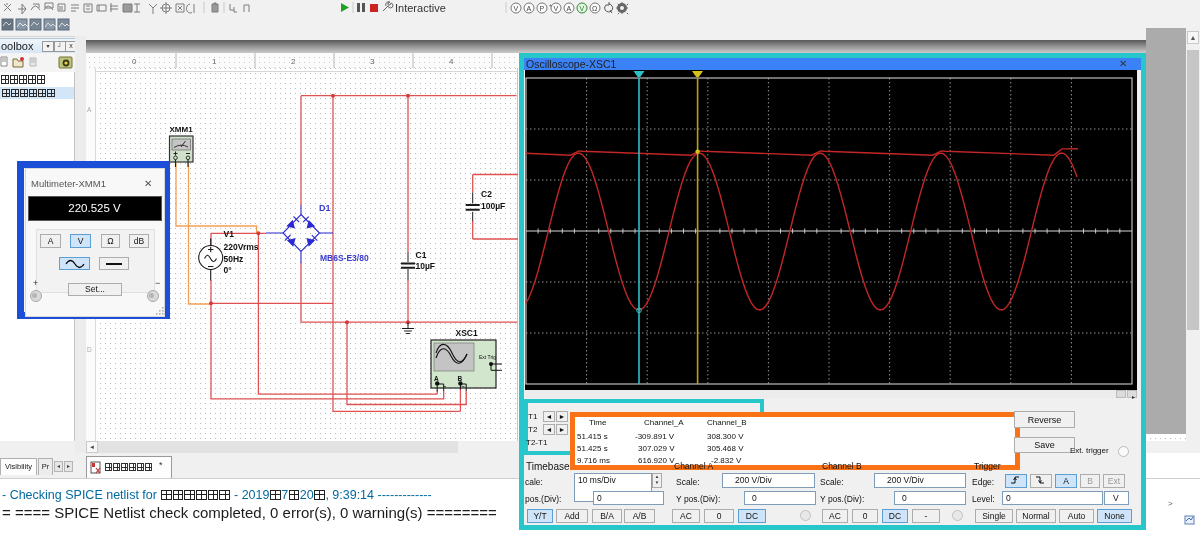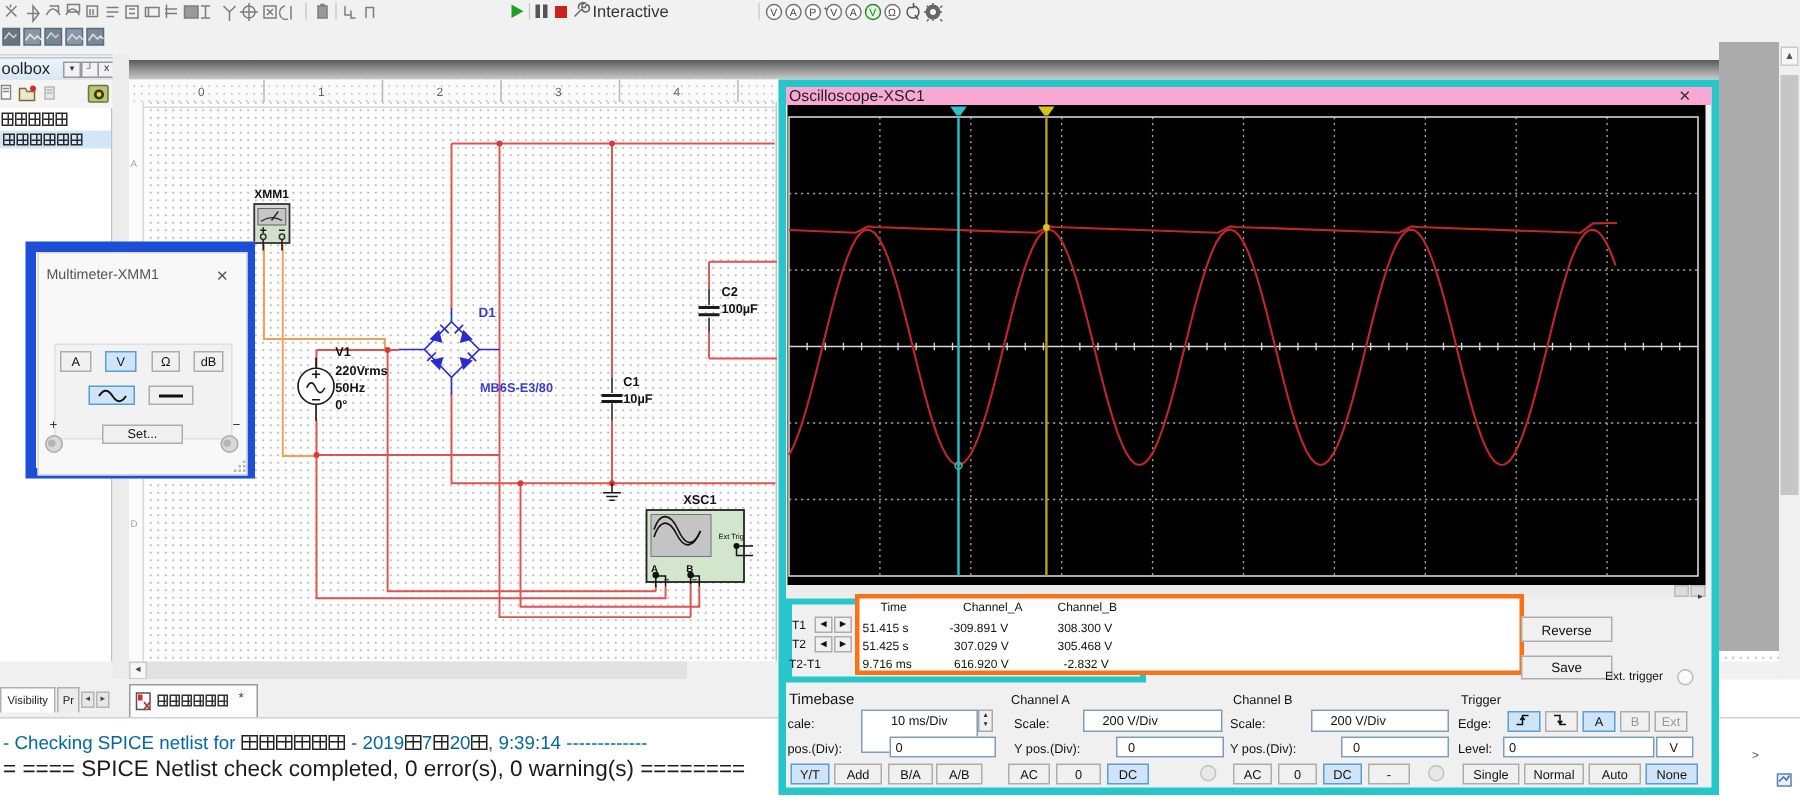--- a/index.html
+++ b/index.html
@@ -283,20 +283,21 @@
 <circle cx="460.4" cy="383.4" r="2.2" fill="#111"></circle>
 <circle cx="491" cy="364" r="2" fill="#111"></circle>
 <path d="M437.2,383.4 v8 M437.2,384 h6.5 v7 M460.4,383.4 v6 M460.4,384 h5.8 v7 M491,364 h11 M491,364 v6.3 h11" stroke="#111" stroke-width="1" fill="none"></path>
 <path d="M443,386.5 h3 M461.5,386.5 h3" stroke="#111" stroke-width="0.6"></path>
 </svg>
 
 <div class="ab" style="left:17px;top:161px;width:153px;height:158px;border:7px solid #1d4ed8;background:#f6f6f6;z-index:5;box-sizing:border-box">
  <div class="ab" style="left:1px;top:0;width:138px;height:147px;background:#f8f8f8;border:1px solid #d8d8d8">
   <div class="ab" style="left:5px;top:9px;font-size:9.5px;color:#555">Multimeter-XMM1</div>
   <div class="ab" style="left:118px;top:9px;font-size:10px;color:#555">✕</div>
+  <div class="ab" style="left:1.5px;top:27px;width:132px;height:23px;background:#000;border:1px solid #555;color:#fff;font-size:11.5px;text-align:center;line-height:23px">220.525 V</div>
   <div class="ab" style="left:10px;top:60px;width:117px;height:62px;background:#f2f2f2;border:1px solid #e0e0e0"></div>
   <div class="btn" style="left:14px;top:65px;width:21px;height:13.5px;line-height:12px">A</div>
   <div class="btn sel" style="left:44px;top:65px;width:21px;height:13.5px;line-height:12px">V</div>
   <div class="btn" style="left:75px;top:65px;width:19px;height:13.5px;line-height:12px">Ω</div>
   <div class="btn" style="left:103px;top:65px;width:20px;height:13.5px;line-height:12px">dB</div>
   <div class="btn sel" style="left:33px;top:87.5px;width:31px;height:13.5px">
    <svg width="22" height="10" viewBox="0 0 22 10" style="margin-top:1px">
           <path d="M2,5 q4.5,-7 9,0 q4.5,7 9,0" stroke="#111" stroke-width="1.3" fill="none"></path>
         </svg></div>
   <div class="btn" style="left:73px;top:87.5px;width:30px;height:13.5px">
@@ -316,21 +317,21 @@
           <rect x="6" y="6" width="1.6" height="1.6"></rect>
           <rect x="3" y="6" width="1.6" height="1.6"></rect>
           <rect x="0" y="6" width="1.6" height="1.6"></rect>
           <rect x="3" y="3" width="1.6" height="1.6"></rect>
         </g>
       </svg>
  </div>
 </div>
 
 <div class="ab" style="left:519px;top:53px;width:627px;height:477px;border:5px solid #26c6ca;background:#f0f0f0;z-index:6;box-sizing:border-box">
- <div class="ab" style="left:0;top:0;width:617px;height:12px;background:#f9a8d4">
+ <div class="ab" style="left:0;top:0;width:617px;height:12px;background:#3b82f6">
   <span style="position:absolute;left:2px;top:0px;font-size:10.5px;color:#222">Oscilloscope-XSC1</span>
   <span style="position:absolute;left:595px;top:0px;font-size:10px;color:#333">✕</span>
  </div>
 
  <div class="ab" style="left:1px;top:12px;width:612px;height:320px;background:#000"></div>
  <svg class="ab" style="left:1px;top:12px" width="612" height="320" viewBox="0 0 612 320">
 <g transform="translate(-5,0)">
 
   <g stroke="#9f9f9f" stroke-width="0.9" stroke-dasharray="1.5,2.5">
    <line x1="66.6" y1="8" x2="66.6" y2="314"></line>
@@ -369,21 +370,21 @@
  <div class="ab" style="left:608px;top:335px;font-size:6px;color:#333">▸</div>
 
  <div class="ab" style="left:0;top:341px;width:240px;height:56px;border:4px solid #26c6ca;box-sizing:border-box"></div>
  <div class="ab" style="left:4px;top:354px;font-size:8px;color:#111">T1</div>
  <div class="ab" style="left:4px;top:367px;font-size:8px;color:#111">T2</div>
  <div class="ab" style="left:2px;top:380px;font-size:8px;color:#111">T2-T1</div>
  <div class="btn" style="left:19px;top:353px;width:12px;height:11px;line-height:10px;font-size:7px">◄</div>
  <div class="btn" style="left:32px;top:353px;width:12px;height:11px;line-height:10px;font-size:7px">►</div>
  <div class="btn" style="left:19px;top:366px;width:12px;height:11px;line-height:10px;font-size:7px">◄</div>
  <div class="btn" style="left:32px;top:366px;width:12px;height:11px;line-height:10px;font-size:7px">►</div>
- <div class="ab" style="left:46px;top:338px;width:440px;height:48px;background:#fff;border:3px solid #f97316">
+ <div class="ab" style="left:46px;top:354px;width:440px;height:48px;background:#fff;border:5px solid #f97316">
   <div style="position:absolute;left:0;top:1px;width:100%;font-size:8px;color:#111">
    <span style="position:absolute;left:14px">Time</span>
         <span style="position:absolute;left:69px">Channel_A</span>
         <span style="position:absolute;left:132px">Channel_B</span>
   </div>
   <div style="position:absolute;left:0;top:15px;font-size:8px;color:#111">
    <span style="position:absolute;left:2px;white-space:nowrap">51.415 s</span>
         <span style="position:absolute;left:60px;white-space:nowrap">-309.891 V</span>
         <span style="position:absolute;left:132px;white-space:nowrap">308.300 V</span>
   </div>
@@ -398,21 +399,21 @@
         <span style="position:absolute;left:136px;white-space:nowrap">-2.832 V</span>
   </div>
  </div>
  <div class="btn" style="left:490px;top:353px;width:61px;height:17px;line-height:16px;font-size:9px">Reverse</div>
  <div class="btn" style="left:490px;top:379px;width:61px;height:16px;line-height:15px;font-size:9px">Save</div>
  <div class="ab" style="left:546px;top:388px;font-size:8px;color:#111">Ext. trigger</div>
  <div class="ab" style="left:594px;top:388px;width:9px;height:9px;border-radius:50%;background:#fafafa;border:1px solid #bbb"></div>
 
  <div class="ab" style="left:2px;top:403px;font-size:10px;color:#111">Timebase</div>
  <div class="ab" style="left:1px;top:419px;font-size:8.5px;color:#111">cale:</div>
- <div class="inp" style="left:50px;top:415px;width:78px;height:29px;line-height:13px;padding-left:19px">10 ms/Div</div>
+ <div class="inp" style="left:50px;top:415px;width:78px;height:29px;line-height:13px;padding-left:3px">10 ms/Div</div>
  <div class="ab" style="left:128px;top:415px;width:10px;height:15px;background:#f0f0f0;border:1px solid #aaa;box-sizing:border-box">
   <div style="font-size:4.5px;text-align:center;color:#333;line-height:6px">▲</div>
   <div style="font-size:4.5px;text-align:center;color:#333;line-height:6px">▼</div>
     </div>
  <div class="ab" style="left:1px;top:436px;font-size:8.5px;color:#111">pos.(Div):</div>
  <div class="inp" style="left:69px;top:433px;width:71px;height:14px;line-height:12px;padding-left:3px">0</div>
  <div class="btn sel" style="left:3px;top:451px;width:26px;height:13.5px;line-height:12px">Y/T</div>
  <div class="btn" style="left:32px;top:451px;width:32px;height:13.5px;line-height:12px">Add</div>
  <div class="btn" style="left:68px;top:451px;width:30px;height:13.5px;line-height:12px">B/A</div>
  <div class="btn" style="left:100px;top:451px;width:31px;height:13.5px;line-height:12px">A/B</div>

